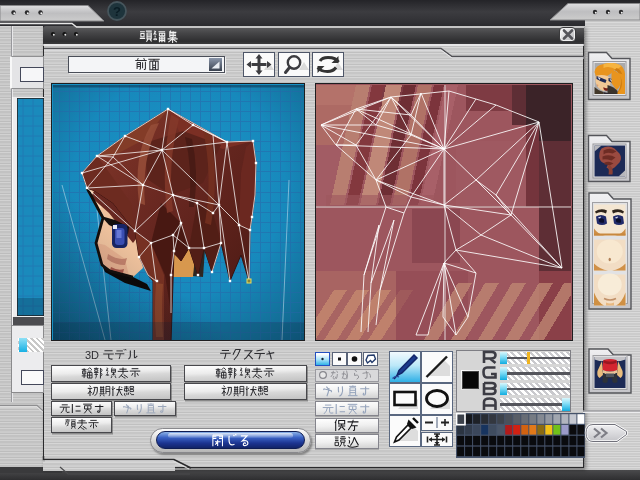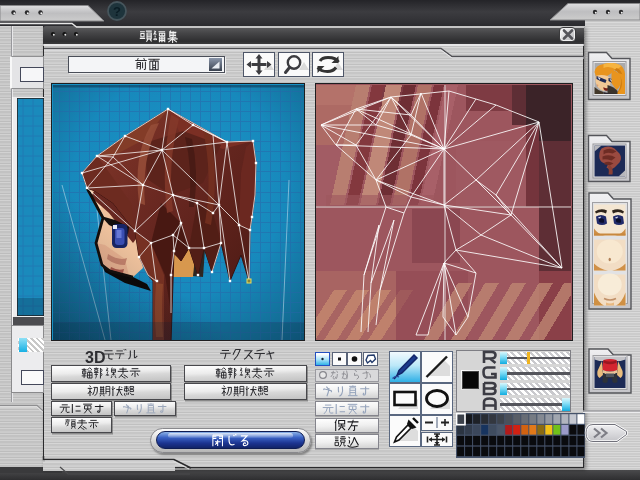--- a/index.html
+++ b/index.html
@@ -288,21 +288,21 @@
       <use href="#k-tou"></use>
       <use href="#k-hen" x="100"></use>
       <use href="#k-shu" x="200"></use>
     </svg>
 
 <svg class="abs" style="left:134px;top:58px" width="27" height="13" viewBox="0 0 200 100" stroke="#303034">
       <use href="#k-zen"></use>
       <use href="#k-men" x="100"></use>
     </svg>
 
-<div class="abs" style="left:85px;top:348.5px;font-size:16px;font-weight:bold;color:#2e2e32;letter-spacing:0">3D</div>
+<div class="abs" style="left:85px;top:348.5px;font-size:11px;font-weight:normal;color:#2e2e32;letter-spacing:0">3D</div>
 <svg class="abs" style="left:102px;top:349px" width="37" height="12" viewBox="0 0 300 100" stroke="#2e2e32">
       <use href="#k-mo"></use>
       <use href="#k-de" x="100"></use>
       <use href="#k-ru" x="200"></use>
     </svg>
 <svg class="abs" style="left:219px;top:349px" width="56" height="12" viewBox="0 0 460 100" stroke="#2e2e32">
       <use href="#k-te"></use>
       <use href="#k-ku" x="95"></use>
       <use href="#k-su" x="190"></use>
       <use href="#k-chi" x="285"></use>

